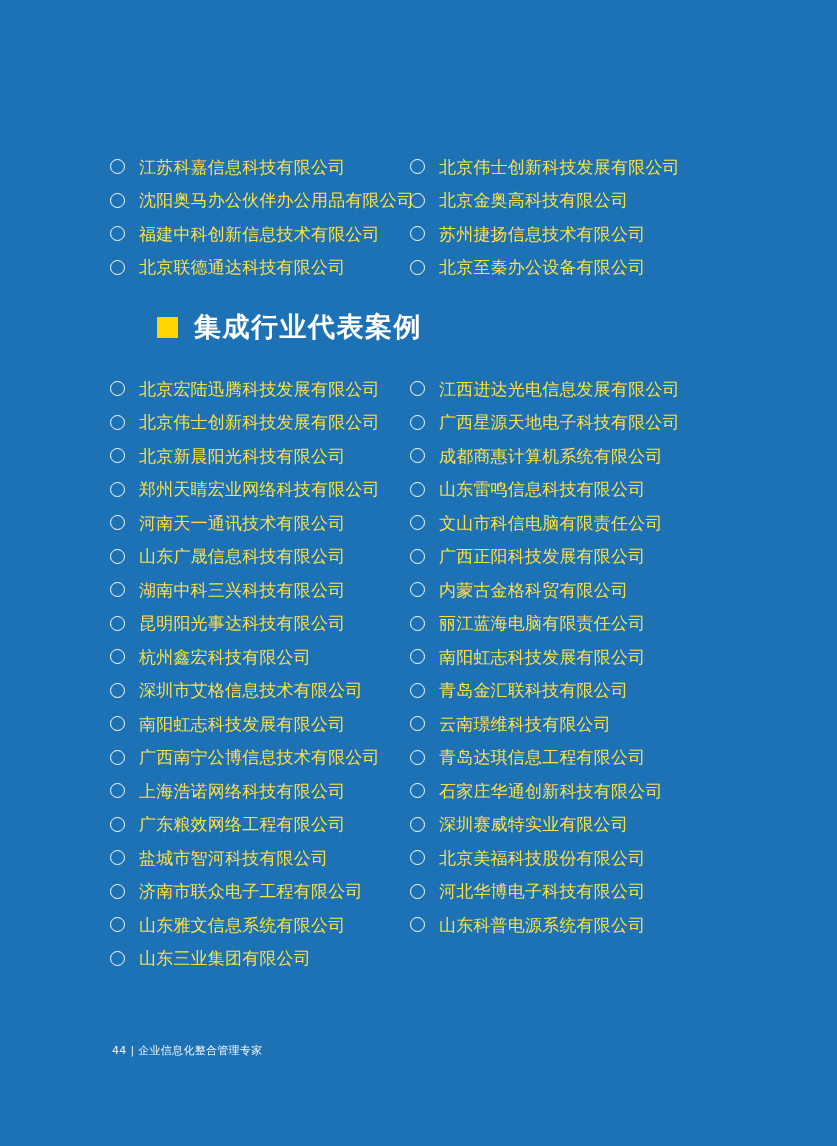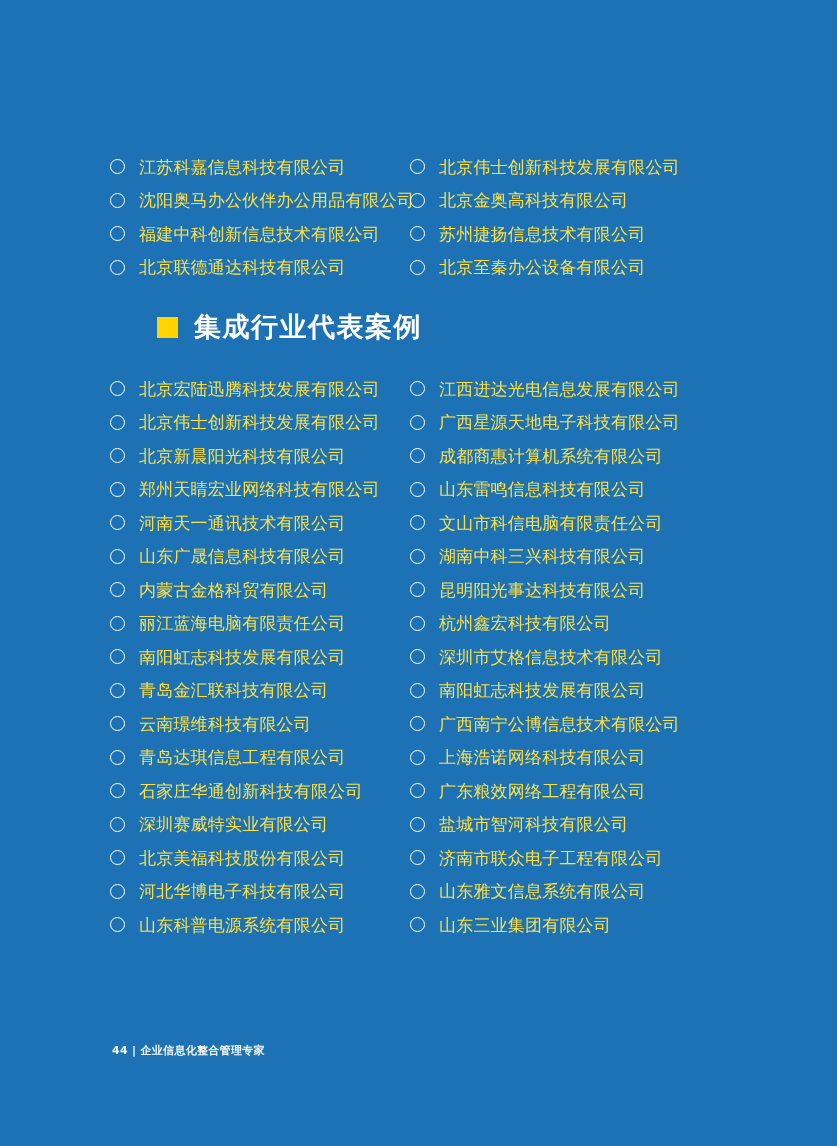--- a/index.html
+++ b/index.html
@@ -77,21 +77,20 @@
     line-height: 30px;
   }
   .footer {
     position: absolute;
     left: 112px;
     top: 1043px;
     font-size: 11px;
     color: #ffffff;
     letter-spacing: 0.3px;
     opacity: 0.95;
-    font-weight: bold;
   }
 </style>
 </head>
 <body>
 
 <div class="page">
 
   <div class="content">
 
     <div class="list">
@@ -174,20 +173,24 @@
       <div class="item">
         <span class="bullet"></span>
         <span class="item-label">文山市科信电脑有限责任公司</span>
       </div>
       <div class="item">
         <span class="bullet"></span>
         <span class="item-label">山东广晟信息科技有限公司</span>
       </div>
       <div class="item">
         <span class="bullet"></span>
+        <span class="item-label">广西正阳科技发展有限公司</span>
+      </div>
+      <div class="item">
+        <span class="bullet"></span>
         <span class="item-label">湖南中科三兴科技有限公司</span>
       </div>
       <div class="item">
         <span class="bullet"></span>
         <span class="item-label">内蒙古金格科贸有限公司</span>
       </div>
       <div class="item">
         <span class="bullet"></span>
         <span class="item-label">昆明阳光事达科技有限公司</span>
       </div>

